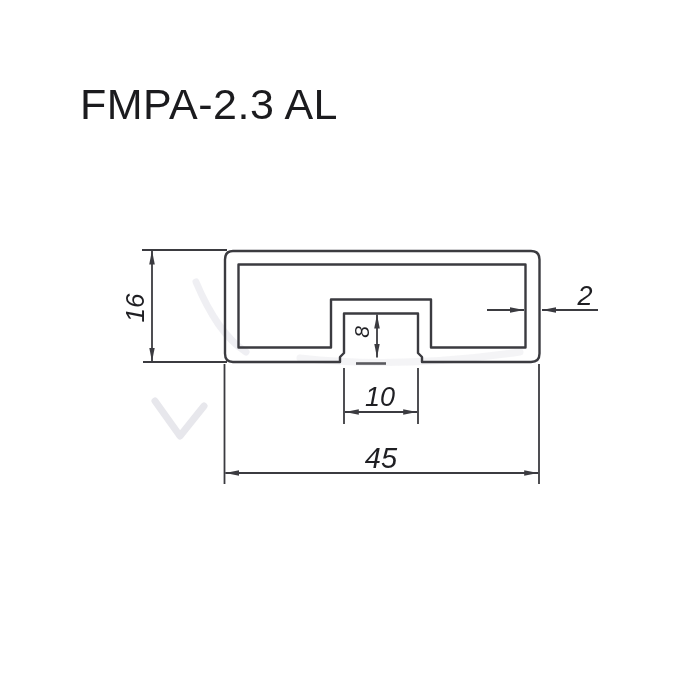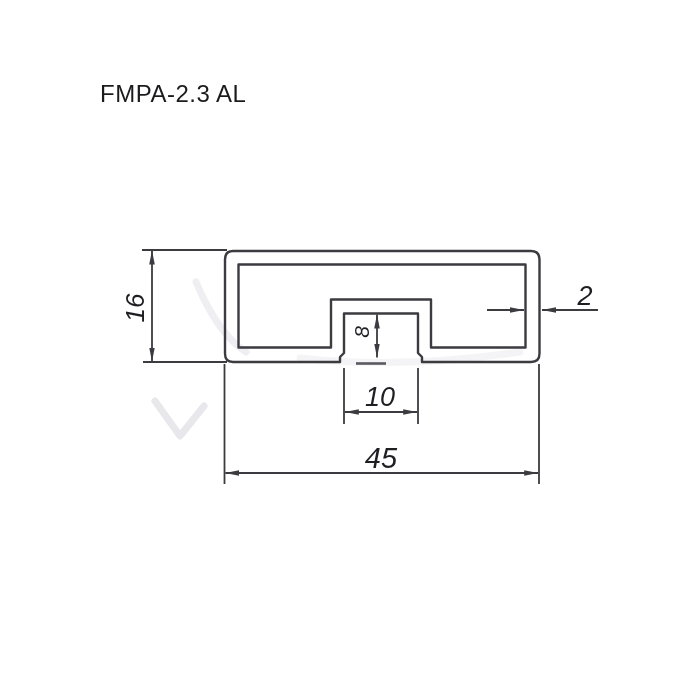--- a/index.html
+++ b/index.html
@@ -10,24 +10,24 @@
   .page {
     position: relative;
     width: 700px;
     height: 700px;
     background: #ffffff;
     overflow: hidden;
     font-family: "Liberation Sans", sans-serif;
   }
   .title {
     position: absolute;
-    left: 100px;
+    left: 80px;
     top: 80px;
     margin: 0;
-    font-size: 24px;
+    font-size: 43px;
     font-weight: 400;
     letter-spacing: 0.5px;
     color: #1b1b1e;
     font-family: "Liberation Sans", sans-serif;
     white-space: nowrap;
   }
   svg.drawing {
     position: absolute;
     left: 0;
     top: 0;

